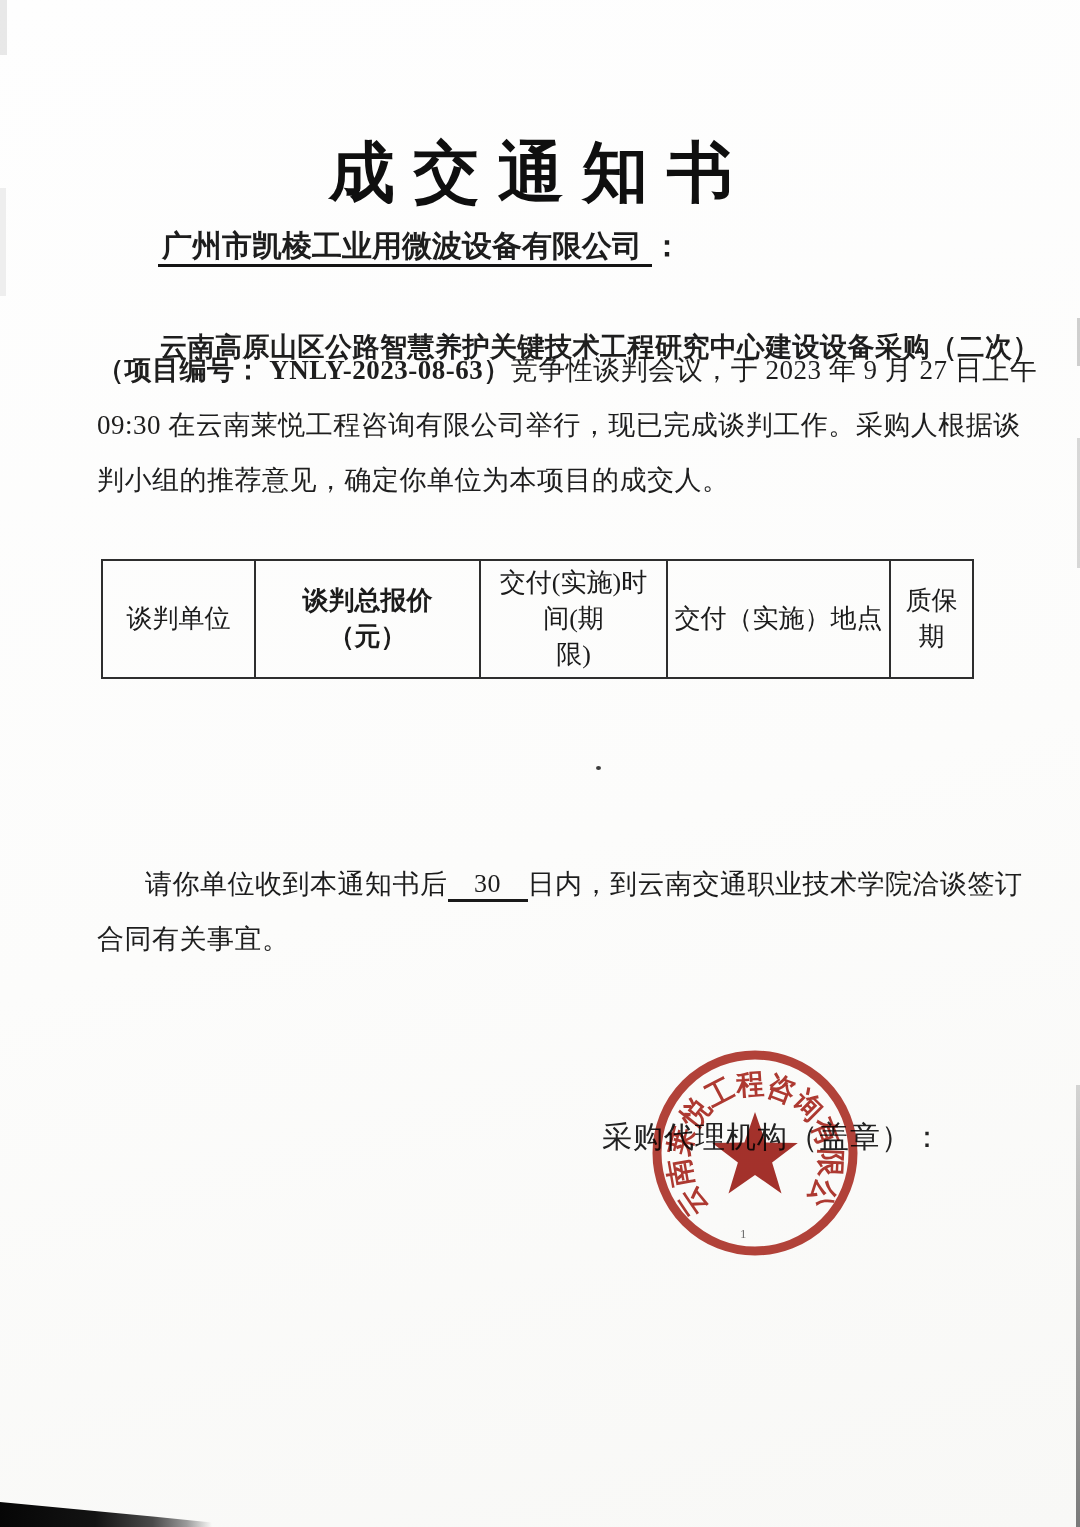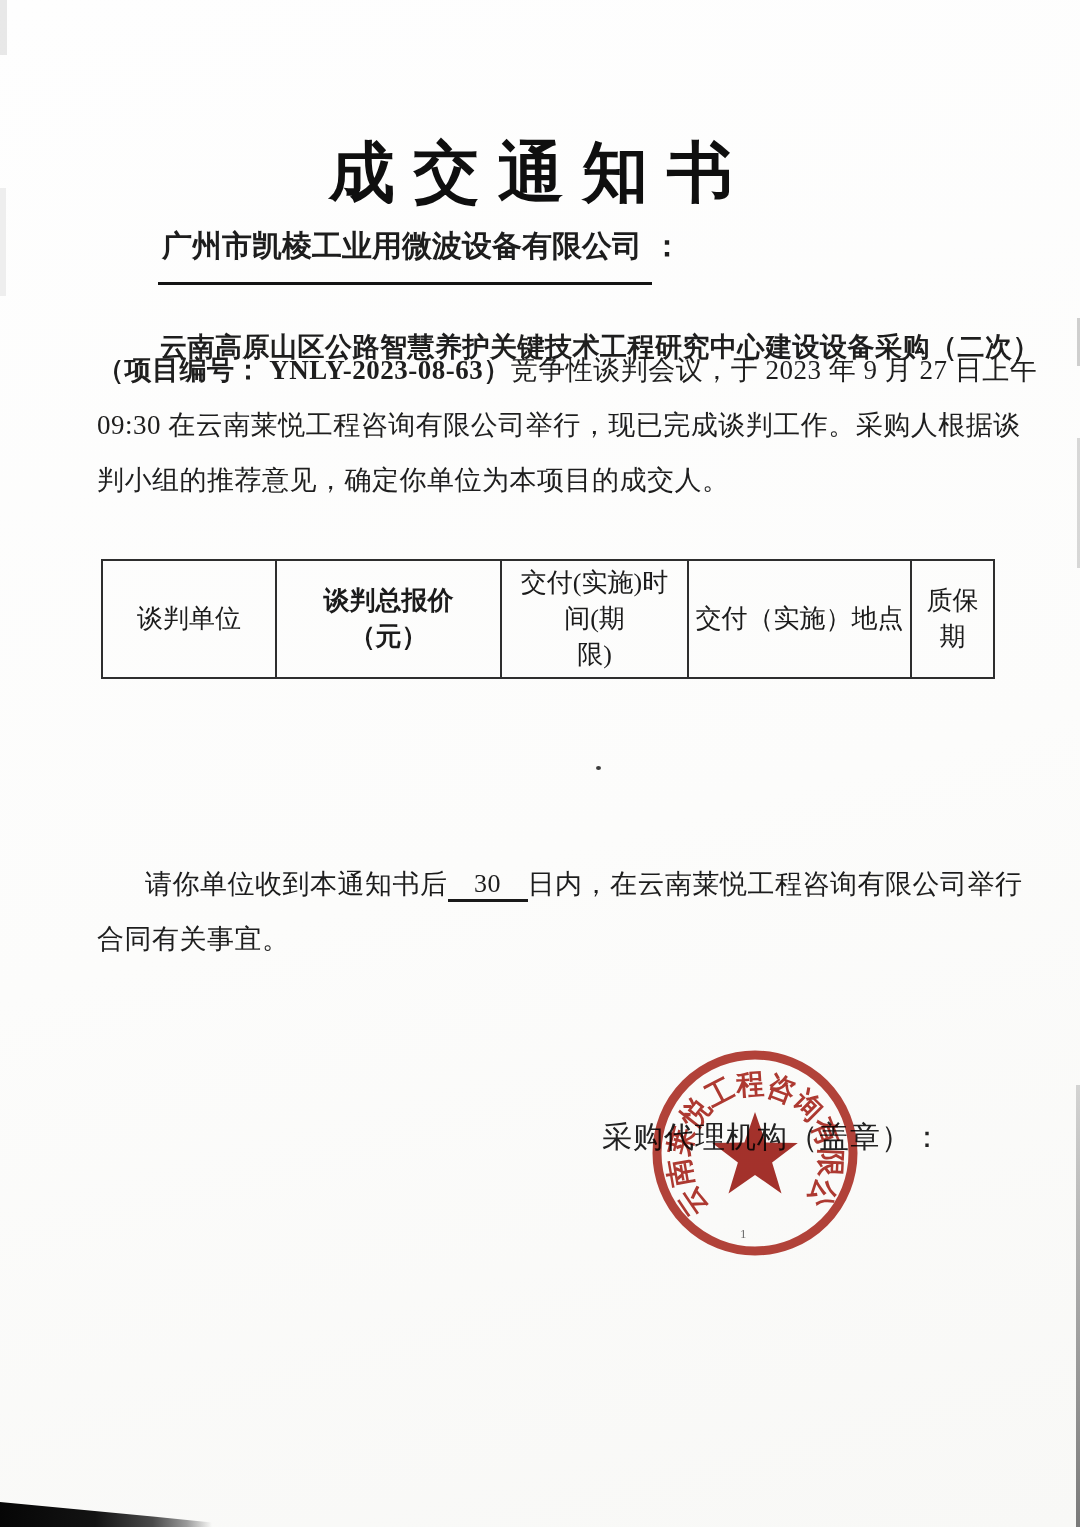--- a/index.html
+++ b/index.html
@@ -30,21 +30,21 @@
   
   .addressee {
     position: absolute;
     top: 226px; left: 158px;
     font-size: 30px;
     font-weight: bold;
     white-space: nowrap;
   }
   .addressee .name {
     border-bottom: 3px solid #141414;
-    padding: 0 10px 20px 4px;
+    padding: 0 10px 2px 4px;
   }
 
   
   .body-line {
     position: absolute;
     left: 97px;
     font-size: 27px;
     letter-spacing: 0.5px;
     white-space: nowrap;
     color: #1e1e1e;
@@ -65,21 +65,21 @@
     text-align: center;
     vertical-align: middle;
     font-size: 26px;
     line-height: 36px;
     white-space: pre-line;
     padding: 4px 6px;
     color: #1b1b1b;
   }
   table.award tr.hdr td { height: 82px; }
   table.award tr.row td { height: 152px; }
-  .c1 { width: 174px; } .c2 { width: 225px; font-weight: bold; } .c3 { width: 187px; }
+  .c1 { width: 153px; } .c2 { width: 225px; font-weight: bold; } .c3 { width: 187px; }
   .c4 { width: 223px; } .c5 { width: 83px; }
 
   
   .notice-line {
     position: absolute;
     left: 97px;
     font-size: 27px;
     letter-spacing: 0.5px;
     white-space: nowrap;
   }
@@ -189,21 +189,21 @@
 （元）</td>
       <td class="c3">交付(实施)时间(期
 限)</td>
       <td class="c4">交付（实施）地点</td>
       <td class="c5">质保期</td>
     </tr>
   </tbody>
     </table>
 
   <div>
-    <div class="notice-line indent" style="top:866px"><span>请你单位收到本通知书后</span><span class="blank-fill">30</span><span>日内，在云南莱悦工程咨询有限公司举行</span></div>
+    <div class="notice-line indent" style="top:866px"><span>请你单位收到本通知书后</span><span class="blank-fill">30</span><span>日内，到云南交通职业技术学院洽谈签订</span></div>
     <div class="notice-line" style="top:921px">合同有关事宜。</div>
   </div>
 
   <div class="sig-line" style="top:1117px">采购代理机构（盖章）：</div>
 
   <svg class="seal" viewBox="0 0 230 230">
     <circle cx="115" cy="115" r="98" fill="none" stroke="#b0342b" stroke-width="9"></circle>
     <path id="sealArc" d="M 69.1 169.1 A 66 66 0 1 1 160.9 169.1" fill="none"></path>
     <text font-size="29" font-weight="bold" fill="#ab2b22" font-family="Liberation Serif, DejaVu Serif, serif">
       <textPath href="#sealArc" startOffset="0" textLength="332" lengthAdjust="spacingAndGlyphs">云南莱悦工程咨询有限公司</textPath>

